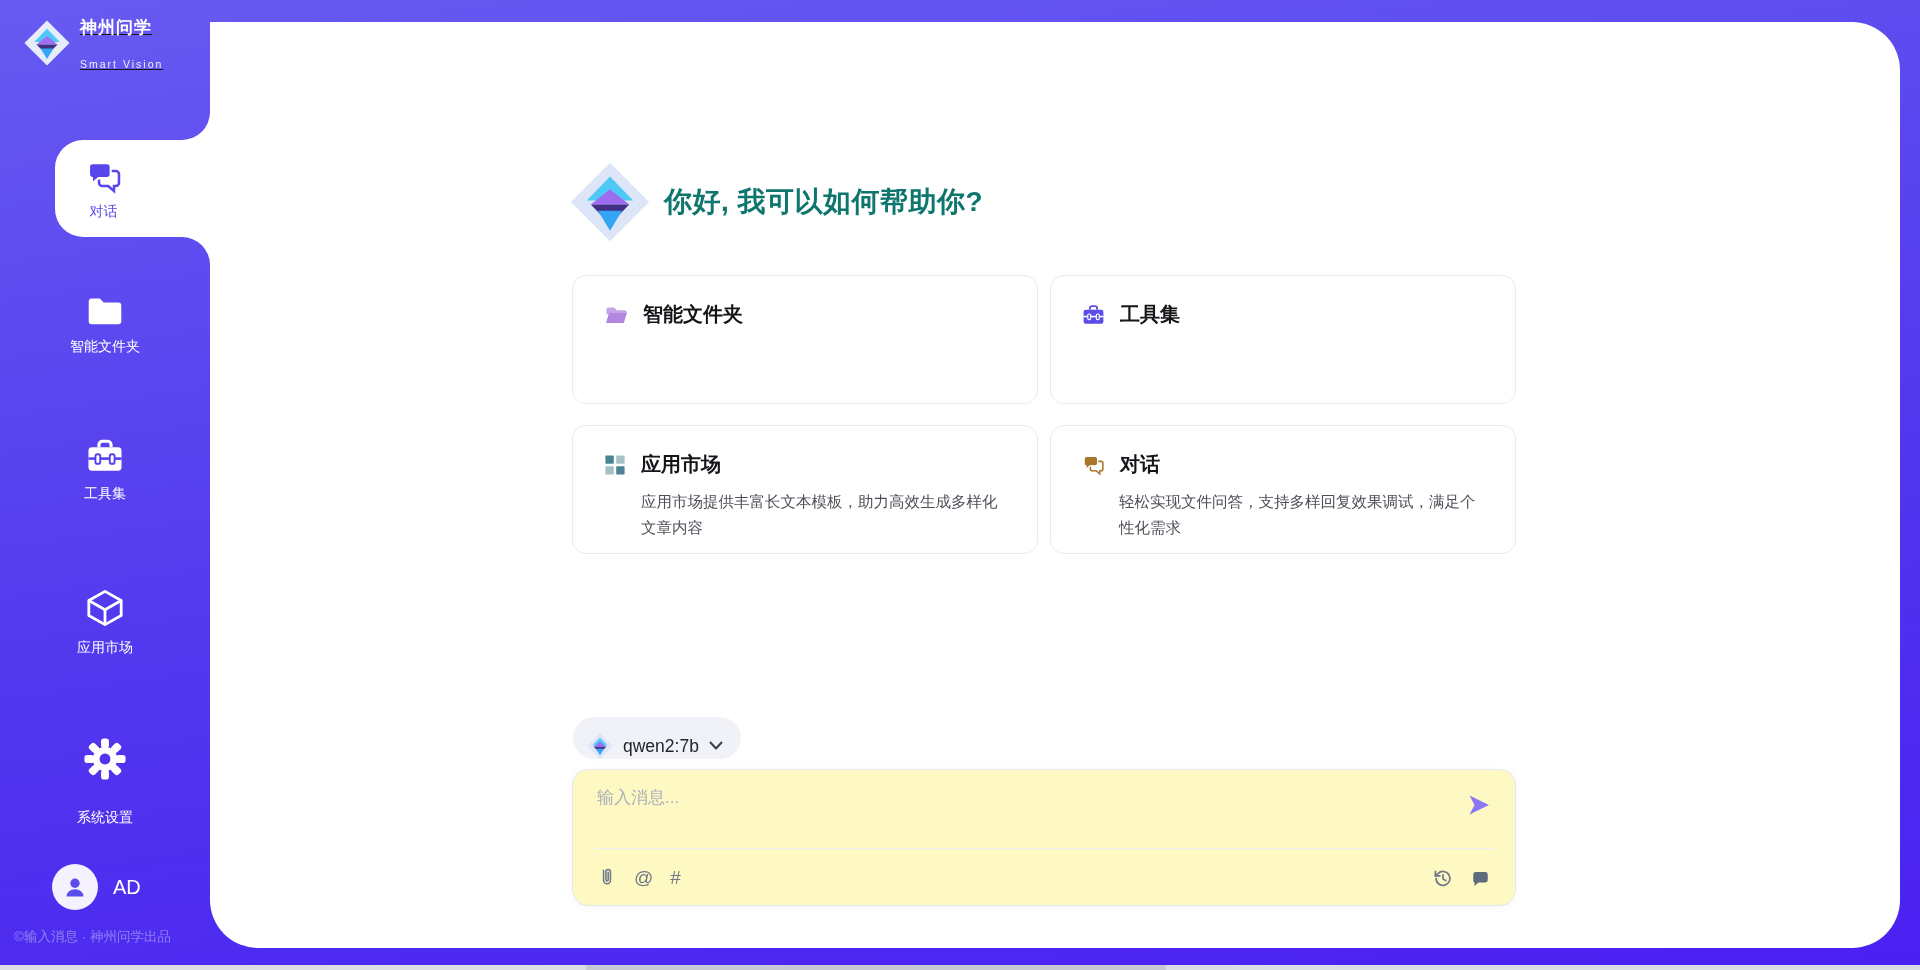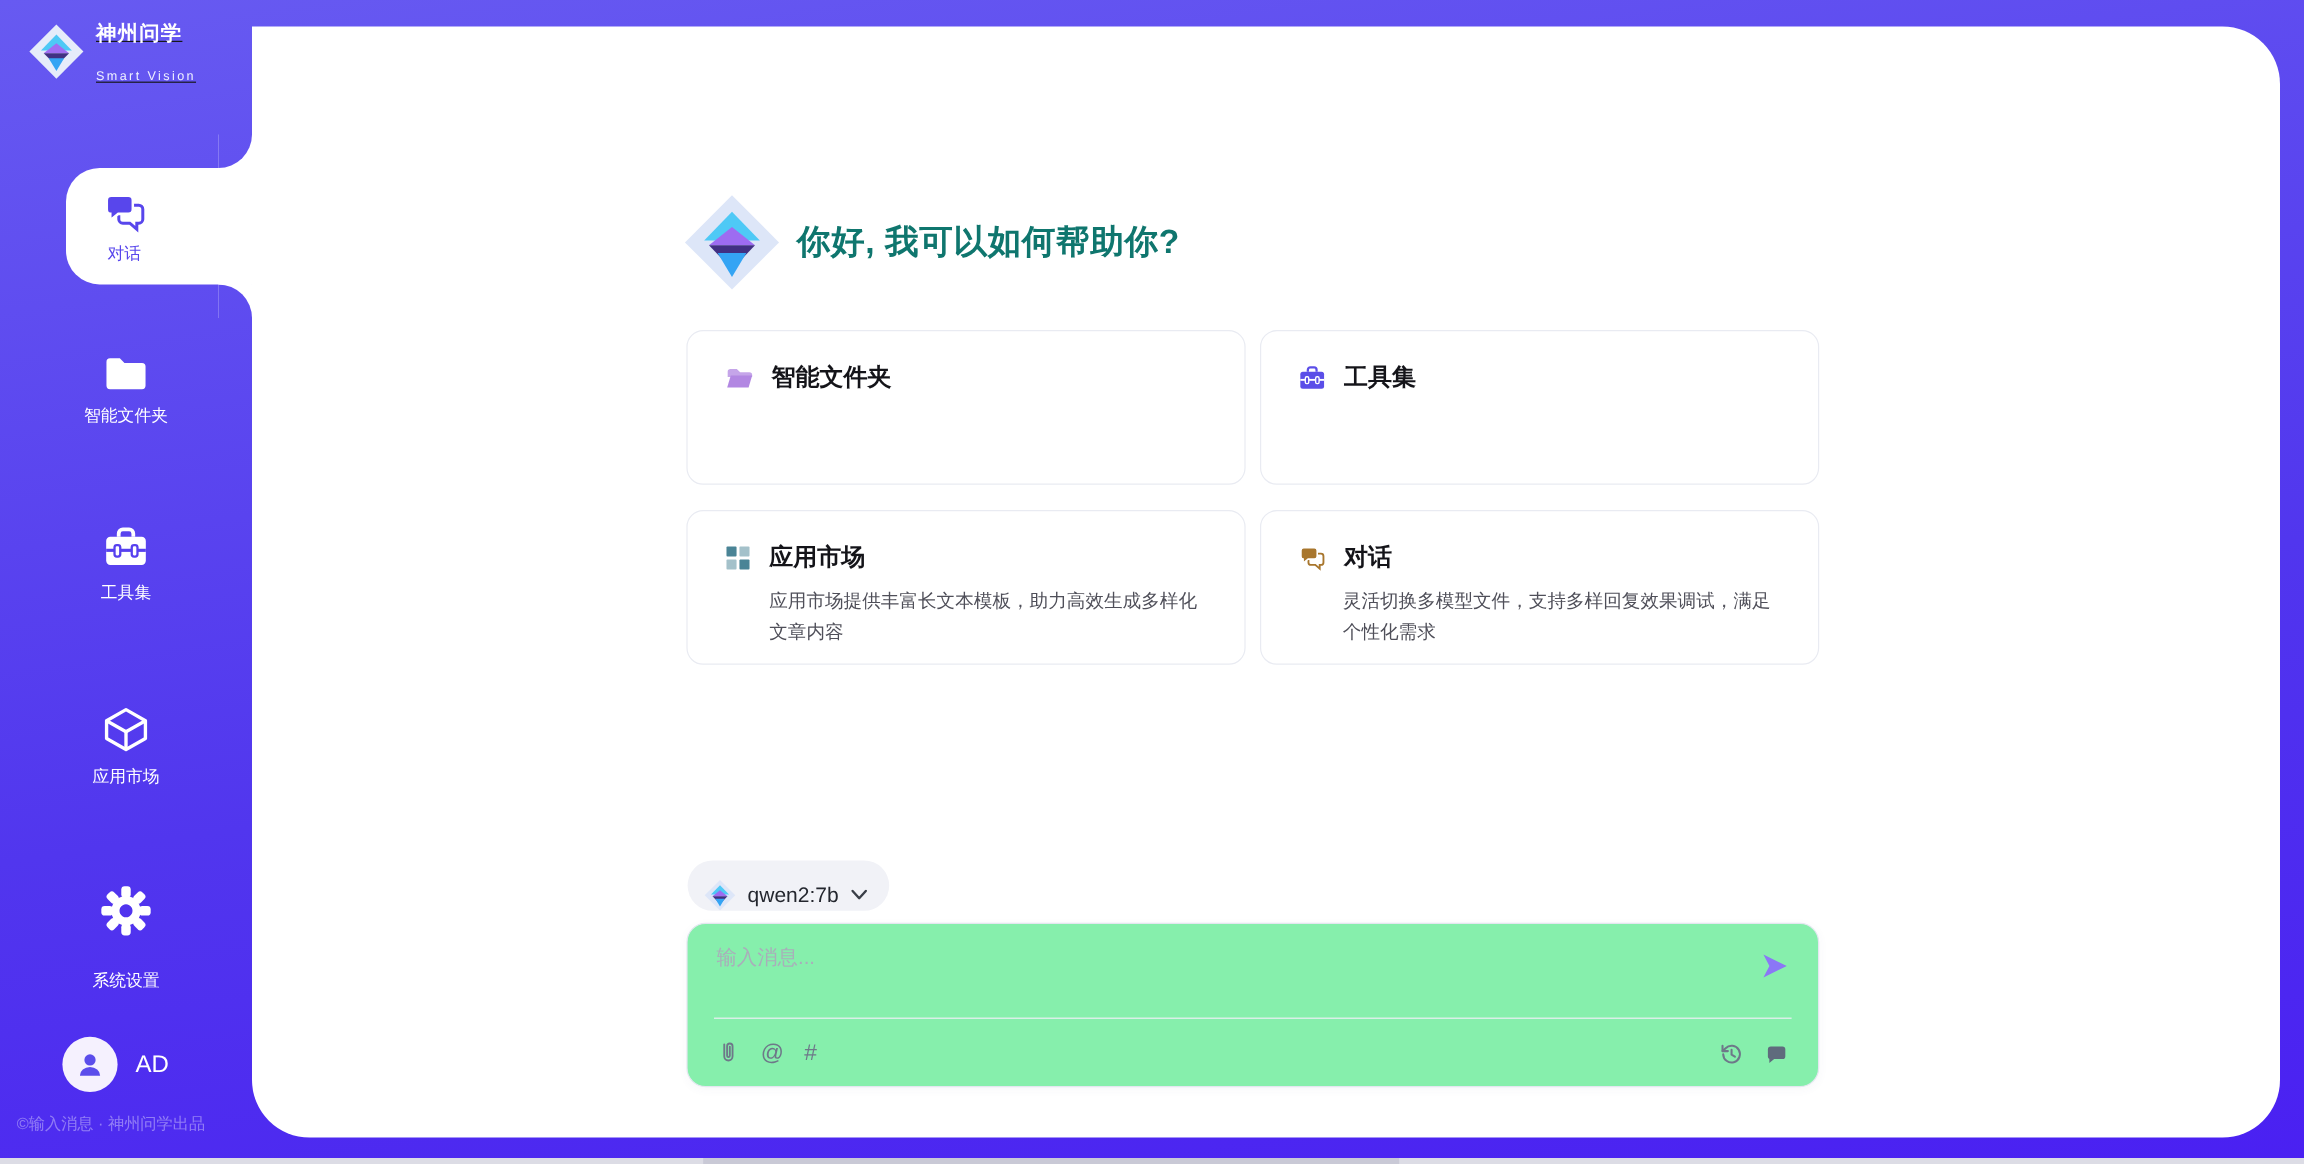--- a/index.html
+++ b/index.html
@@ -51,21 +51,21 @@
   .cicon-folder { color:#b287e2; }
   .cicon-toolbox { color:#5b4ee8; --cut:#fff; }
   .cicon-grid { color:#4a8496; }
   .cicon-chat { color:#a8762d; --cut:#fff; }
 
   .model-pill { position:absolute; left:363px; top:695px; height:42px; border-radius:21px;
     background:#f1f2f7; display:flex; align-items:center; gap:10px; padding:16px 18px 0 14px; cursor:pointer; }
   .model-pill .mname { font-size:17.5px; color:#23262e; }
 
   .composer { position:absolute; left:362px; top:747px; width:944px; height:137px;
-    background:#86efac; border:1px solid #e4e7f0; border-radius:16px; box-shadow:0 2px 8px rgba(70,70,140,.04); }
+    background:#fef9c3; border:1px solid #e4e7f0; border-radius:16px; box-shadow:0 2px 8px rgba(70,70,140,.04); }
   .composer textarea { position:absolute; left:24px; top:16px; right:74px; height:56px;
     border:none; outline:none; resize:none; font-family:inherit; font-size:17px; color:#333; background:transparent; }
   .composer textarea::placeholder { color:#a9aeba; }
   .send-btn { position:absolute; right:24px; top:24px; border:none; background:transparent; cursor:pointer; display:flex; }
   .comp-divider { position:absolute; left:22px; right:22px; top:78px; border-top:1px solid #edeff5; }
   .comp-tools { position:absolute; left:24px; right:24px; top:88px; height:40px;
     display:flex; align-items:center; justify-content:space-between; }
   .tool-group { display:flex; align-items:center; gap:17px; }
   .tool-btn { border:none; background:transparent; cursor:pointer; display:flex; align-items:center; color:#6e7889; }
   .tool-btn.txt { font-size:19px; color:#6e7889; font-weight:500; }
@@ -227,21 +227,21 @@
     <div class="card">
       <div class="card-head">
         <span class="cicon cicon-chat">
           <svg width="25" height="25" viewBox="0 0 48 48">
             <path d="M22 18 h16 a4 4 0 0 1 4 4 v10 a4 4 0 0 1 -4 4 h-2 v6 l-7 -6 h-7 a4 4 0 0 1 -4 -4 v-4" fill="none" stroke="currentColor" stroke-width="3"></path>
             <path d="M6 13 Q6 8.5 10.5 8.5 H27.5 Q32 8.5 32 13 V22 Q32 26.5 27.5 26.5 H17.5 L9.5 33 V26.5 Q6 26.5 6 22 Z" fill="currentColor" stroke="var(--cut)" stroke-width="2.5"></path>
           </svg>
         </span>
         <h3>对话</h3>
       </div>
-      <p>灵活切换多模型文件，支持多样回复效果调试，满足个性化需求</p>
+      <p>轻松实现文件问答，支持多样回复效果调试，满足个性化需求</p>
     </div>
   </div>
 
   <div class="model-pill">
     <svg width="26" height="26" viewBox="0 0 100 100">
       <polygon points="50,1 99,50 50,99 1,50" fill="#dde6f8"></polygon>
       <polygon points="50,18 79,48 21,48" fill="#4ec9f6"></polygon>
       <polygon points="50,34 74,53 26,53" fill="#9d6cf1"></polygon>
       <polygon points="26,53 74,53 50,78" fill="#413083"></polygon>
       <polygon points="35,61 65,61 50,86" fill="#34a4f4"></polygon>

